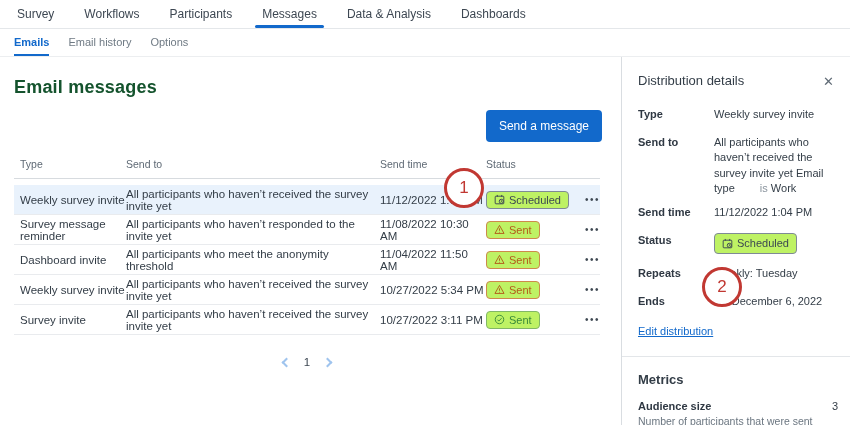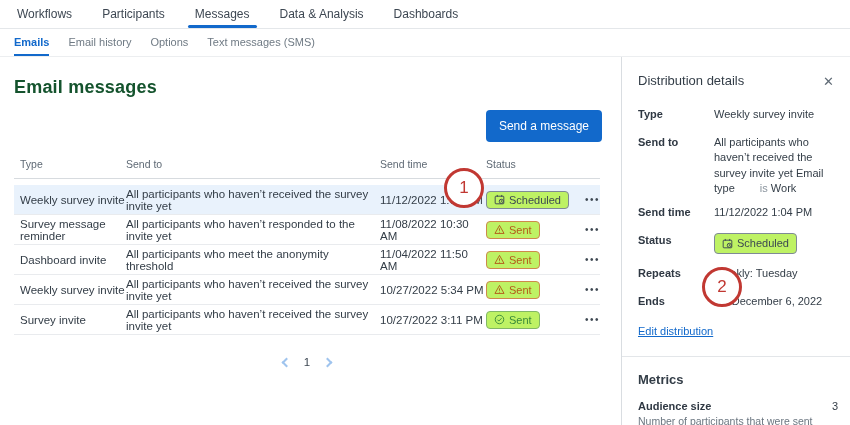--- a/index.html
+++ b/index.html
@@ -93,32 +93,32 @@
   }
   .annot-1 { left:444px; top:168px; }
   .annot-2 { left:702px; top:267px; }
 </style>
 </head>
 <body>
 
 <div class="screen">
 
   <nav class="top-nav">
+    <span class="item">Survey</span>
     <span class="item">Workflows</span>
     <span class="item">Participants</span>
     <span class="item active">Messages</span>
     <span class="item">Data &amp; Analysis</span>
     <span class="item">Dashboards</span>
   </nav>
 
   <nav class="sub-nav">
     <span class="item active">Emails</span>
     <span class="item">Email history</span>
     <span class="item">Options</span>
-    <span class="item">Text messages (SMS)</span>
   </nav>
 
   <div class="content">
 
     <div class="main">
       <h1 class="page-title">Email messages</h1>
 
       <div class="toolbar">
         <button class="btn-primary">Send a message</button>
       </div>

